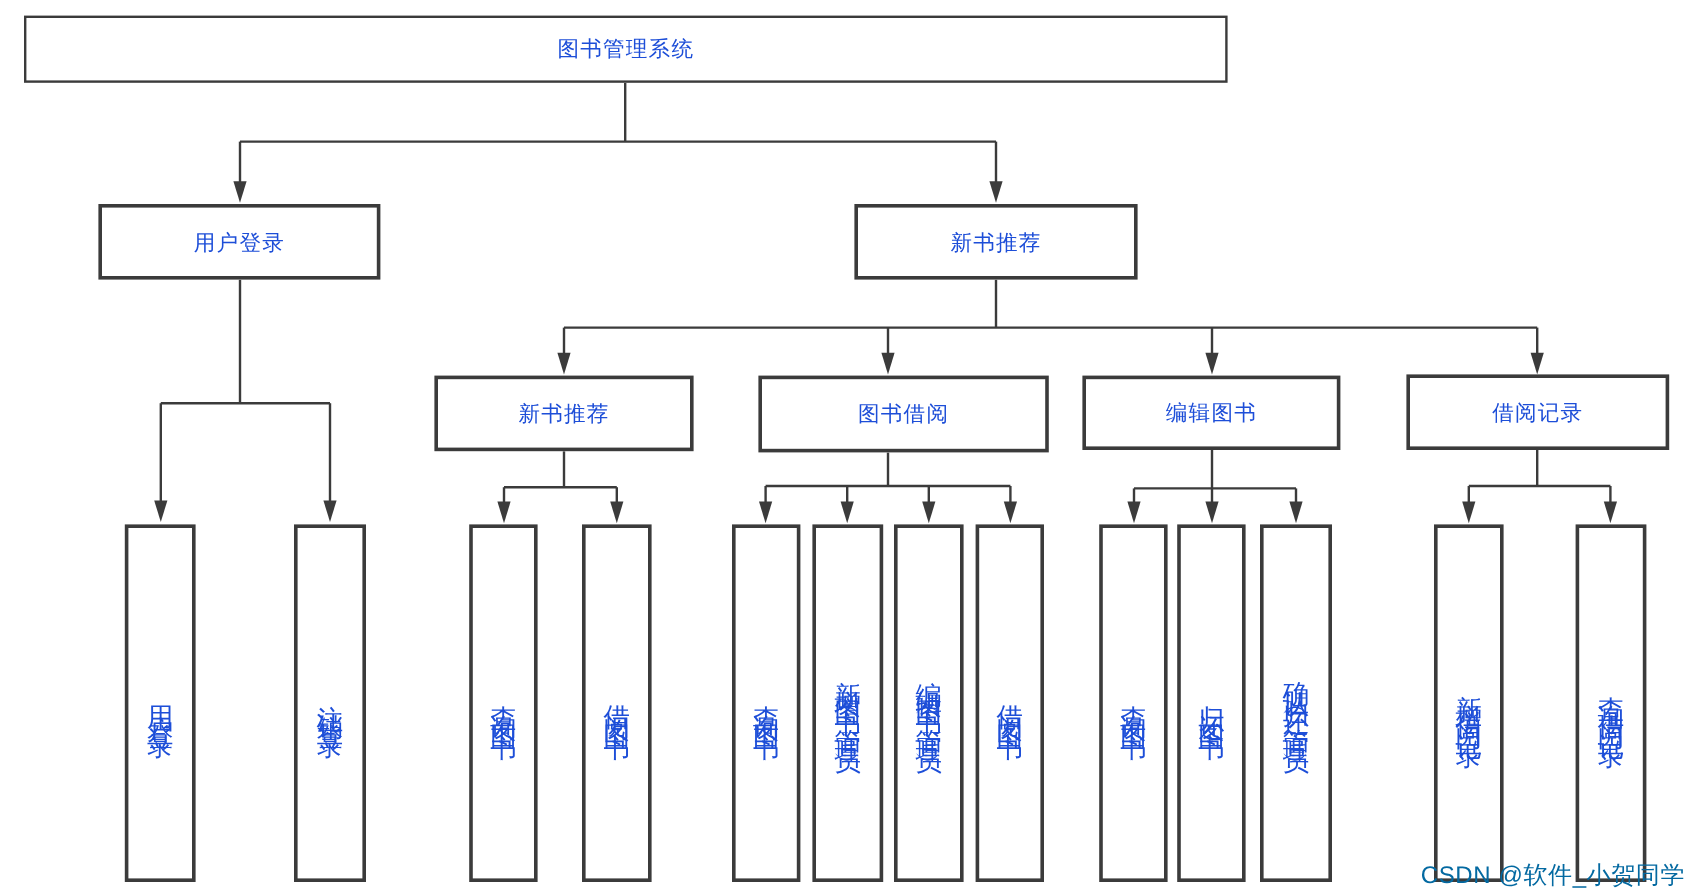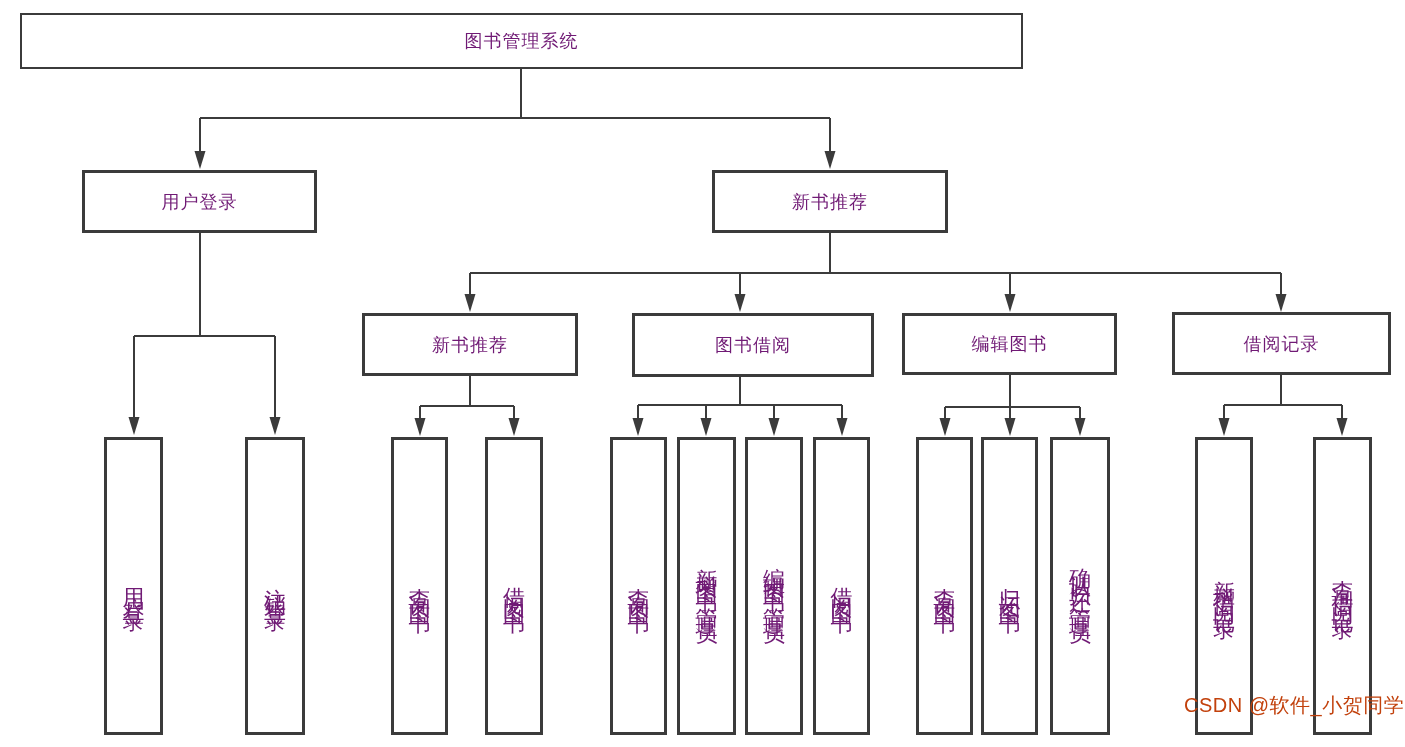--- a/index.html
+++ b/index.html
@@ -5,37 +5,37 @@
   html,body{margin:0;padding:0;background:#ffffff;}
   body{font-family:"Liberation Sans","DejaVu Sans",sans-serif;}
   .canvas{position:relative;width:1405px;height:747px;background:#ffffff;overflow:hidden;}
   .connectors{position:absolute;left:0;top:0;}
   .node{
     position:absolute;
     background:#ffffff;
     border:3px solid #3b3b3b;
     box-sizing:border-box;
     display:flex;align-items:center;justify-content:center;
-    color:#701a75;
+    color:#1d4ed8;
   }
   .node.root{border-width:2px;font-size:18px;letter-spacing:1px;}
   .node.branch{font-size:18px;letter-spacing:1px;}
   .node.leaf{border-width:3px;}
   .node.leaf .vtext{
     writing-mode:vertical-rl;
     font-size:22px;
     line-height:1;
     letter-spacing:8px;
     white-space:nowrap;
   }
   .watermark{
     position:absolute;
-    left:1184px;top:692px;
+    left:1184px;top:716px;
     font-size:20px;
-    color:#c2410c;
+    color:#0369a1;
     letter-spacing:0.5px;
     z-index:5;
     white-space:nowrap;
   }
 </style>
 </head>
 <body>
 
 <div class="canvas">
 

